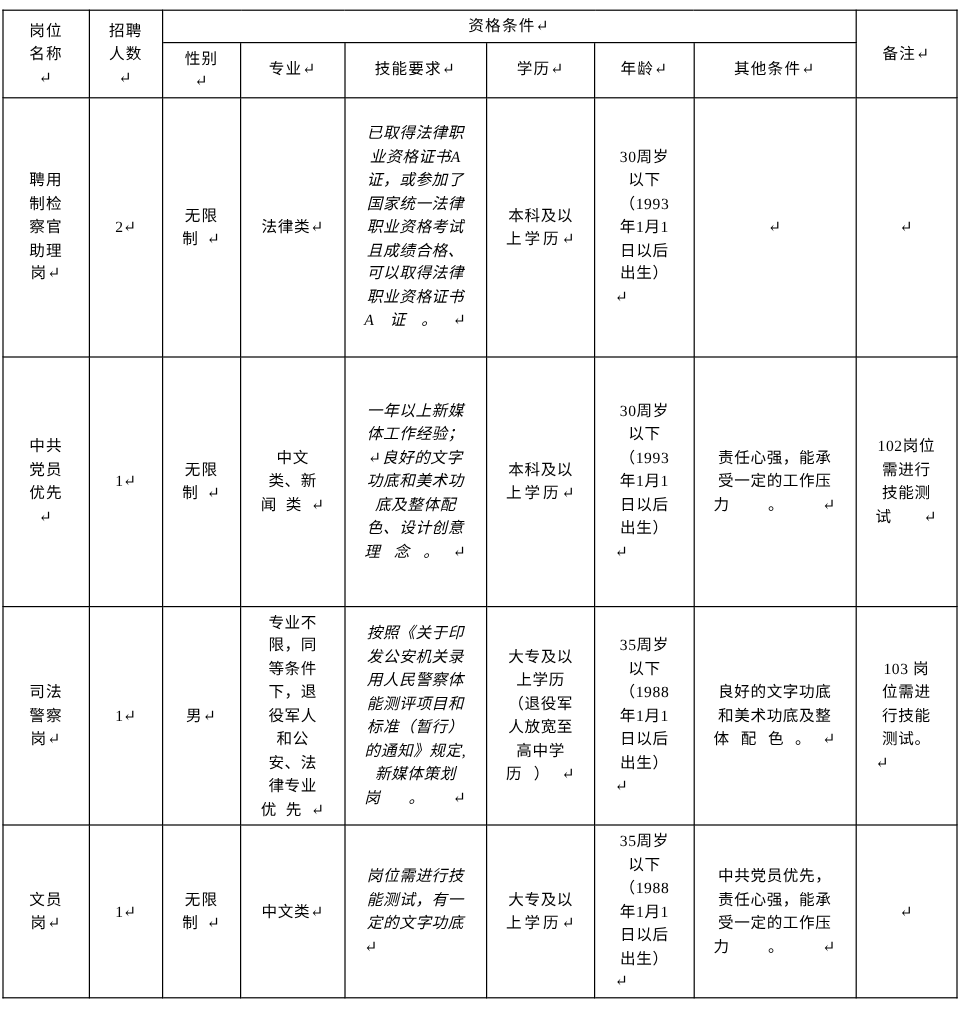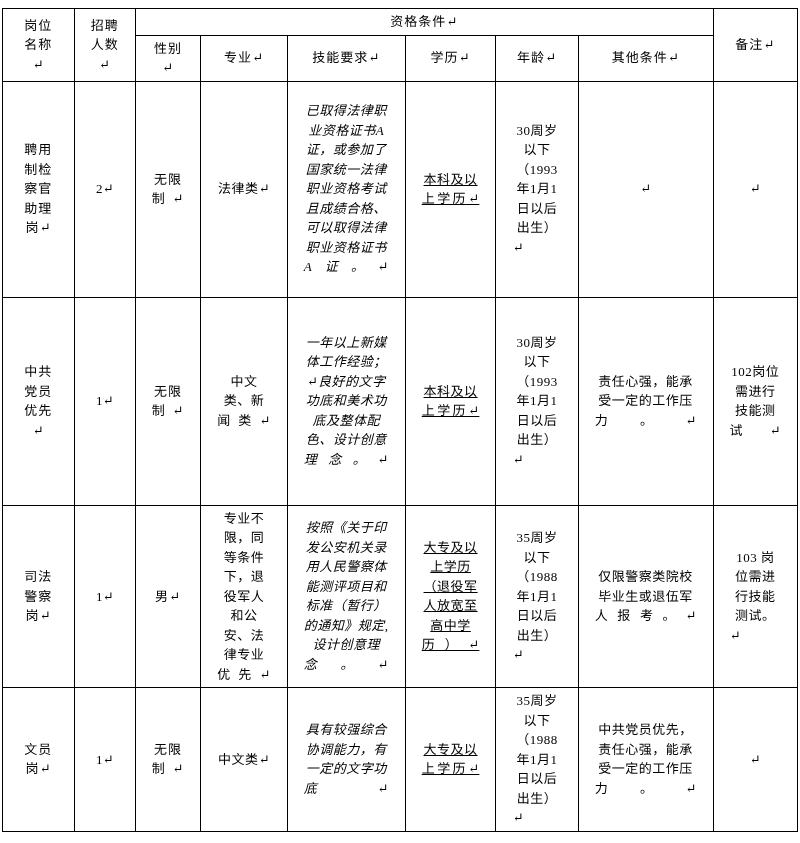--- a/index.html
+++ b/index.html
@@ -65,21 +65,21 @@
     font-size: 14px;
     letter-spacing: 1px;
     text-align: left;
     padding-left: 2px;
     margin-left: 20px;
   }
   td.center-num { font-size: 14px; }
   td.gender { font-size: 14px; letter-spacing: 1px; }
   td.major { font-size: 13px; letter-spacing: 0.5px; }
   td.skill { font-size: 13px; text-align: justify; text-align-last: justify; letter-spacing: 0.5px; font-style: italic; }
-  td.edu { font-size: 13px; letter-spacing: 0.5px; text-decoration: underline; }
+  td.edu { font-size: 13px; letter-spacing: 0.5px; }
   td.age { font-size: 13px; letter-spacing: 0.5px; }
   td.other { font-size: 13px; letter-spacing: 0.5px; }
   td.remark { font-size: 13px; letter-spacing: 0.5px; }
   .justified {
     text-align: justify;
     text-align-last: justify;
   }
   .row-tall-1 td { height: 216px; }
   .row-tall-2 td { height: 208px; }
   .row-tall-3 td { height: 162px; }
@@ -138,32 +138,32 @@
         <td class="edu justified">本科及以上学历↵</td>
         <td class="age justified">30周岁以下（1993年1月1日以后出生）↵</td>
         <td class="other justified">责任心强，能承受一定的工作压力。↵</td>
         <td class="remark justified">102岗位需进行技能测试↵</td>
       </tr>
       <tr class="row-tall-3">
         <td class="post-name">司法警察岗↵</td>
         <td class="center-num">1↵</td>
         <td class="gender">男↵</td>
         <td class="major justified">专业不限，同等条件下，退役军人和公安、法律专业优先↵</td>
-        <td class="skill">按照《关于印发公安机关录用人民警察体能测评项目和标准（暂行）的通知》规定,设计创意理念。↵</td>
+        <td class="skill">按照《关于印发公安机关录用人民警察体能测评项目和标准（暂行）的通知》规定,新媒体策划岗。↵</td>
         <td class="edu justified">大专及以上学历（退役军人放宽至高中学历）↵</td>
         <td class="age justified">35周岁以下（1988年1月1日以后出生）↵</td>
-        <td class="other justified">仅限警察类院校毕业生或退伍军人报考。↵</td>
+        <td class="other justified">良好的文字功底和美术功底及整体配色。↵</td>
         <td class="remark justified">103 岗位需进行技能测试。↵</td>
       </tr>
       <tr class="row-tall-4">
         <td class="post-name">文员岗↵</td>
         <td class="center-num">1↵</td>
         <td class="gender justified">无限制↵</td>
         <td class="major">中文类↵</td>
-        <td class="skill justified">具有较强综合协调能力，有一定的文字功底↵</td>
+        <td class="skill justified">岗位需进行技能测试，有一定的文字功底↵</td>
         <td class="edu justified">大专及以上学历↵</td>
         <td class="age justified">35周岁以下（1988年1月1日以后出生）↵</td>
         <td class="other justified">中共党员优先，责任心强，能承受一定的工作压力。↵</td>
         <td class="remark">↵</td>
       </tr>
     </tbody>
   </table>
 </div>
 
 </body></html>

